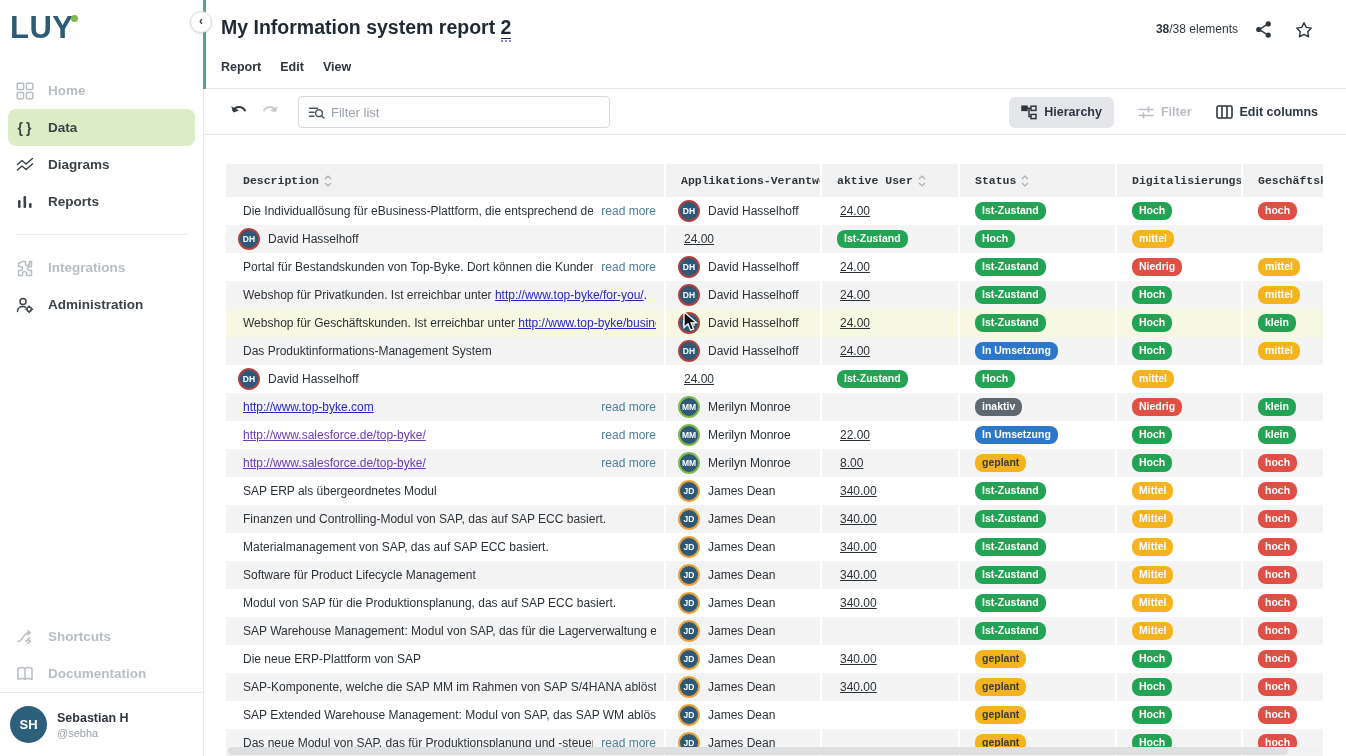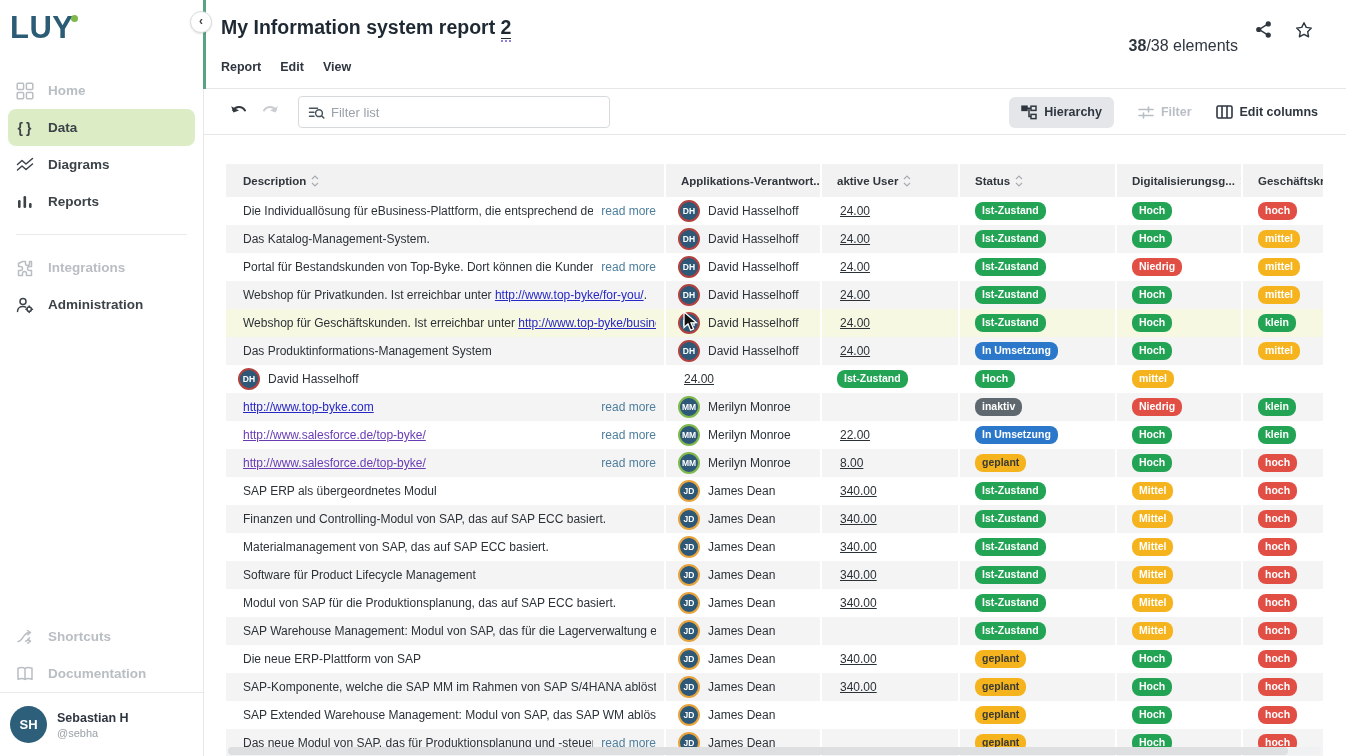--- a/index.html
+++ b/index.html
@@ -36,21 +36,21 @@
 
   
   .main { position:absolute; left:204px; top:0; width:1142px; height:756px; }
   .page-header { position:relative; height:89px; border-bottom:1px solid #E5E7E9; background:#fff; }
   .page-title { position:absolute; left:17px; top:16px; font-size:19.5px; font-weight:700; color:#1F2933; }
   .title-num { position:relative; border-bottom:1.5px solid #1F2933; }
   .title-num::after { content:""; position:absolute; left:0; right:0; bottom:-4px; height:2px;
       background:repeating-linear-gradient(90deg,#9080E0 0 2px,transparent 2px 4px); }
   .menus { position:absolute; left:17px; top:60px; display:flex; gap:19px; }
   .menu-item { font-size:12.5px; font-weight:700; color:#2F3640; cursor:pointer; }
-  .elements-count { position:absolute; right:108px; top:37px; font-size:16px; color:#2F3640; }
+  .elements-count { position:absolute; right:108px; top:22px; font-size:12px; color:#2F3640; }
   .elements-count b { font-weight:700; }
   .hicon { position:absolute; top:20px; width:20px; height:20px; cursor:pointer; }
   .share-pos { right:72px; } .star-pos { right:32px; }
 
   
   .toolbar { position:relative; height:46px; border-bottom:1px solid #E5E7E9; background:#fff; }
   .undo-btn { position:absolute; left:26px; top:14px; cursor:pointer; }
   .redo-btn { position:absolute; left:56px; top:14px; cursor:default; }
   .filter-input { position:absolute; left:94px; top:7px; width:312px; height:32px; border:1px solid #D7DADD;
                   border-radius:4px; display:flex; align-items:center; padding-left:9px; gap:6px; background:#fff; }
@@ -62,21 +62,21 @@
   .tb-btn.boxed { background:#E4E6E9; border-radius:6px; padding:8px 12px; }
   .tb-btn.disabled { color:#B9BEC4; cursor:default; }
 
   
   .table-wrap { position:absolute; left:22px; top:164px; width:1097px; height:592px; overflow:hidden; }
   .thead, .trow { display:grid; grid-template-columns:438px 156px 138px 157px 126px 82px; }
   .thead { background:#F2F2F3; height:33px; }
   .th { display:flex; align-items:center; font-size:11.5px; font-weight:700; color:#30363C;
         border-left:2px solid #fff; overflow:hidden; white-space:nowrap; cursor:pointer; }
   .th:first-child { border-left:none; padding-left:17px; }
-  .th { padding-left:15px; }
+  .th { padding-left:15px;font-family:Liberation Mono, monospace; }
   .th .sort { margin-left:5px; flex:0 0 auto; }
   .trow { height:28px; background:#fff; cursor:pointer; }
   .trow.alt { background:#F4F4F5; }
   .trow.hl { background:#F7F8E1; }
   .td { display:flex; align-items:center; border-left:2px solid #fff; overflow:hidden;
         font-size:12px; color:#2B3238; white-space:nowrap; }
   .trow .td:first-child { border-left:none; }
   .td-desc { padding:0 8px 0 17px; gap:8px; }
   .td-desc .dtext { flex:1; min-width:0; overflow:hidden; }
   .readmore { color:#4E7E9B; flex:0 0 auto; cursor:pointer; }
@@ -380,24 +380,20 @@
             </div>
     <div class="td td-badge">
               <span class="badge b-digi" style="background: rgb(35, 164, 85);">Hoch</span>
             </div>
     <div class="td td-badge">
               <span class="badge b-krit" style="background: rgb(225, 78, 68);">hoch</span>
             </div>
   </div>
 
   <div class="trow alt">
-    <div class="td td-desc">
-      <span class="dtext"><span>Das Katalog-Management-System.</span></span>
-
-    </div>
     <div class="td td-owner">
       <span class="avatar" style="background: rgb(46, 88, 120); border-color: rgb(176, 65, 62);">DH</span>
       <span class="owner-name">David Hasselhoff</span>
     </div>
     <div class="td td-users">
               <span class="users">24.00</span>
             </div>
     <div class="td td-badge">
               <span class="badge b-status" style="background: rgb(35, 164, 85);">Ist-Zustand</span>
             </div>

